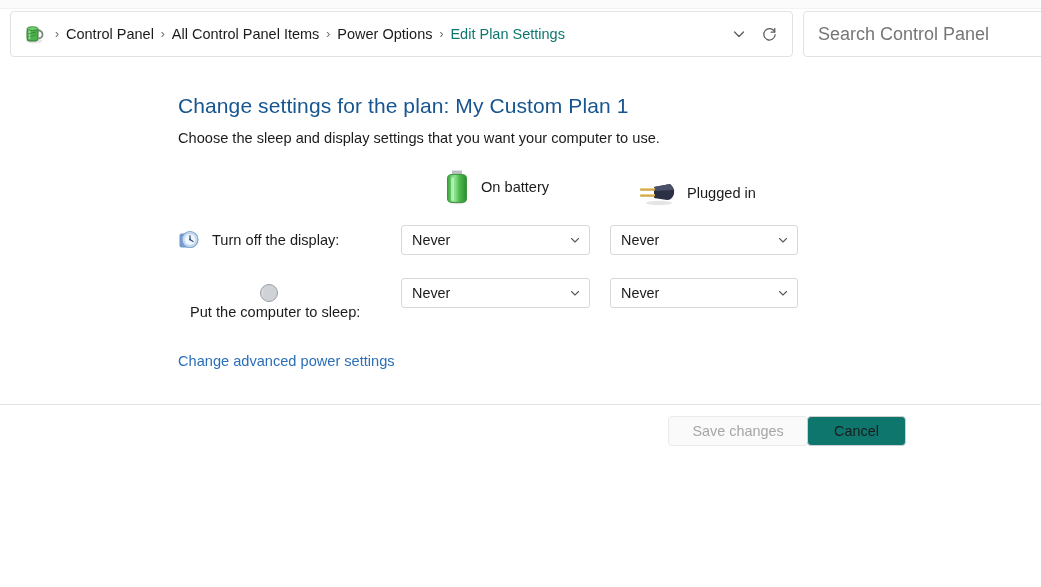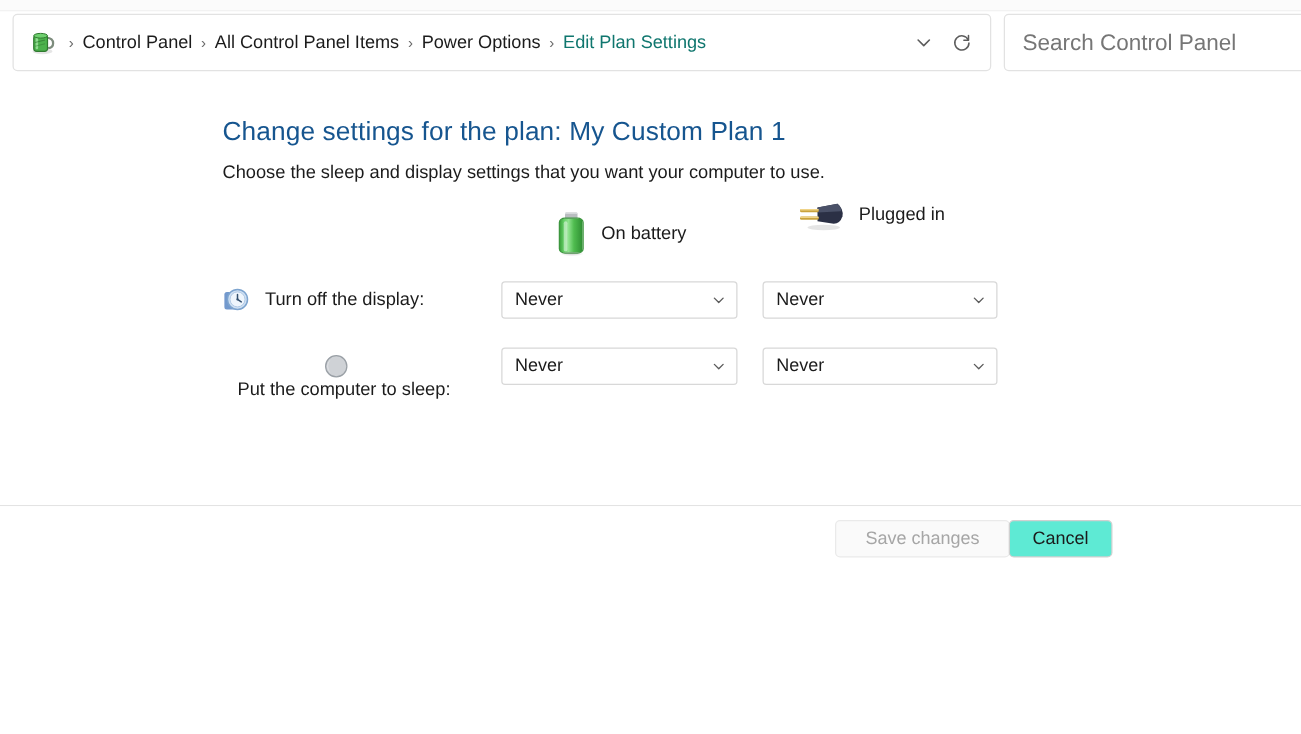--- a/index.html
+++ b/index.html
@@ -62,21 +62,21 @@
   }
   .page-sub {
     position:absolute; left:178px; top:64px;
     font-size:14.6px; color:#1b1b1b; white-space:nowrap;
   }
 
   
   .colhead { position:absolute; display:flex; align-items:center; gap:10px; }
   .colhead .lbl { font-size:14.6px; color:#1b1b1b; white-space:nowrap; }
   .colhead.battery { left:443px; top:104px; }
-  .colhead.plugged { left:637px; top:92px; }
+  .colhead.plugged { left:637px; top:113px; }
 
   
   .batt-ico { position:relative; width:28px; height:34px; }
   .batt-cap {
     position:absolute; left:9px; top:0px; width:10px; height:5px;
     background:#b9bdc0; border-radius:1px 1px 0 0;
     box-shadow: inset 0 1px 0 #dfe2e4;
   }
   .batt-body {
     position:absolute; left:4px; top:4px; width:20px; height:29px;
@@ -131,22 +131,22 @@
   .btn {
     position:absolute; height:30px; border-radius:4px;
     display:flex; align-items:center; justify-content:center;
     font-size:14.4px; cursor:default; background:#fdfdfd;
   }
   .btn.save {
     left:668px; top:11px; width:140px;
     border:1px solid #eaeaea; color:#a6a6a6; background:#fafafa;
   }
   .btn.cancel {
-    left:807px; top:11px; width:83px;
-    border:1px solid #d0d0d0; color:#1b1b1b; background:#5eead4;
+    left:807px; top:11px; width:99px;
+    border:1px solid #d0d0d0; color:#1b1b1b; background:#0f766e;
   }
 </style>
 </head>
 <body>
 
 <div id="root">
 
   <div class="topstrip"></div>
 
   <div class="addressbar">
@@ -275,20 +275,21 @@
 
     <div class="dd d4">
       <span class="val">Never</span>
       <span class="chev">
         <svg width="12" height="12" viewBox="0 0 12 12">
             <path d="M2.5 4.5 L6 8 L9.5 4.5" stroke="#5c5c5c" stroke-width="1.1" fill="none" stroke-linecap="round" stroke-linejoin="round"></path>
           </svg>
       </span>
     </div>
 
+    <div class="advlink">Change advanced power settings</div>
   </div>
 
   <div class="divider"></div>
   <div class="footer">
     <div class="btn save">Save changes</div>
     <div class="btn cancel">Cancel</div>
   </div>
 
 </div>
 

